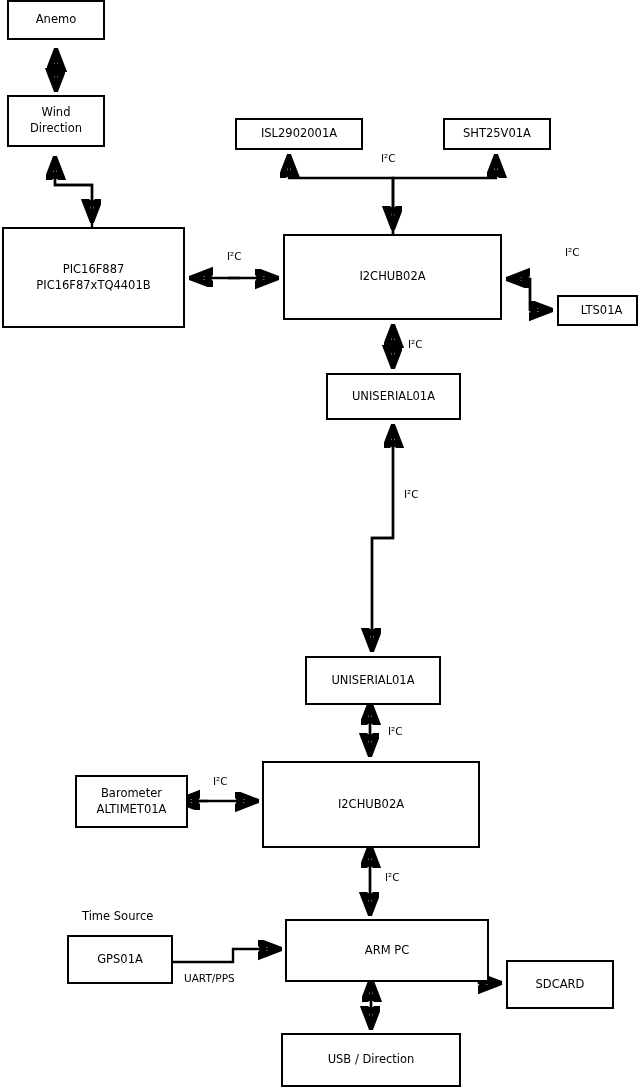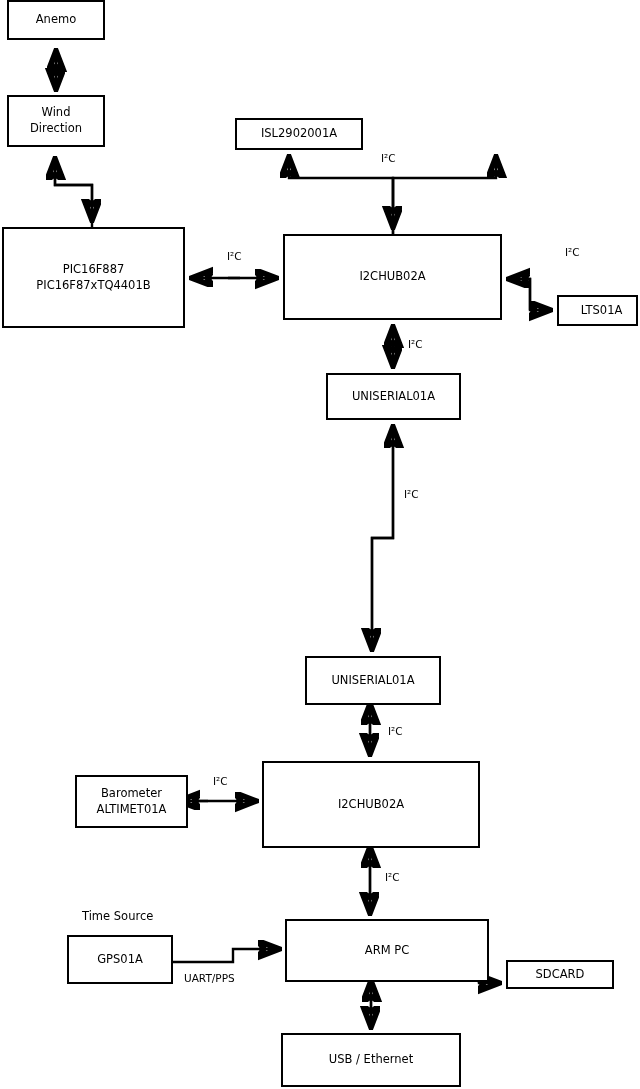--- a/index.html
+++ b/index.html
@@ -130,20 +130,23 @@
 
   <div class="node" style="left:2px; top:227px; width:183px; height:101px;">
     <span class="node-text">PIC16F887
 PIC16F87xTQ4401B</span>
   </div>
 
   <div class="node" style="left:235px; top:118px; width:128px; height:32px;">
     <span class="node-text">ISL2902001A</span>
   </div>
 
+  <div class="node" style="left:443px; top:118px; width:108px; height:32px;">
+    <span class="node-text">SHT25V01A</span>
+  </div>
 
   <div class="node" style="left:283px; top:234px; width:219px; height:86px;">
     <span class="node-text">I2CHUB02A</span>
   </div>
 
   <div class="node" style="left:557px; top:295px; width:81px; height:31px;padding-left:8px;">
     <span class="node-text">LTS01A</span>
   </div>
 
   <div class="node" style="left:326px; top:373px; width:135px; height:47px;">
@@ -164,26 +167,26 @@
   </div>
 
   <div class="node" style="left:67px; top:935px; width:106px; height:49px;">
     <span class="node-text">GPS01A</span>
   </div>
 
   <div class="node" style="left:285px; top:919px; width:204px; height:63px;">
     <span class="node-text">ARM PC</span>
   </div>
 
-  <div class="node" style="left:506px; top:960px; width:108px; height:29px;">
+  <div class="node" style="left:506px; top:960px; width:108px; height:49px;">
     <span class="node-text">SDCARD</span>
   </div>
 
   <div class="node" style="left:281px; top:1033px; width:180px; height:54px;">
-    <span class="node-text">USB / Ethernet</span>
+    <span class="node-text">USB / Direction</span>
   </div>
 
   <div class="edge-label" style="left:381px; top:153px;">I²C</div>
 
   <div class="edge-label" style="left:227px; top:251px;">I²C</div>
 
   <div class="edge-label" style="left:565px; top:247px;">I²C</div>
 
   <div class="edge-label" style="left:408px; top:339px;">I²C</div>
 

